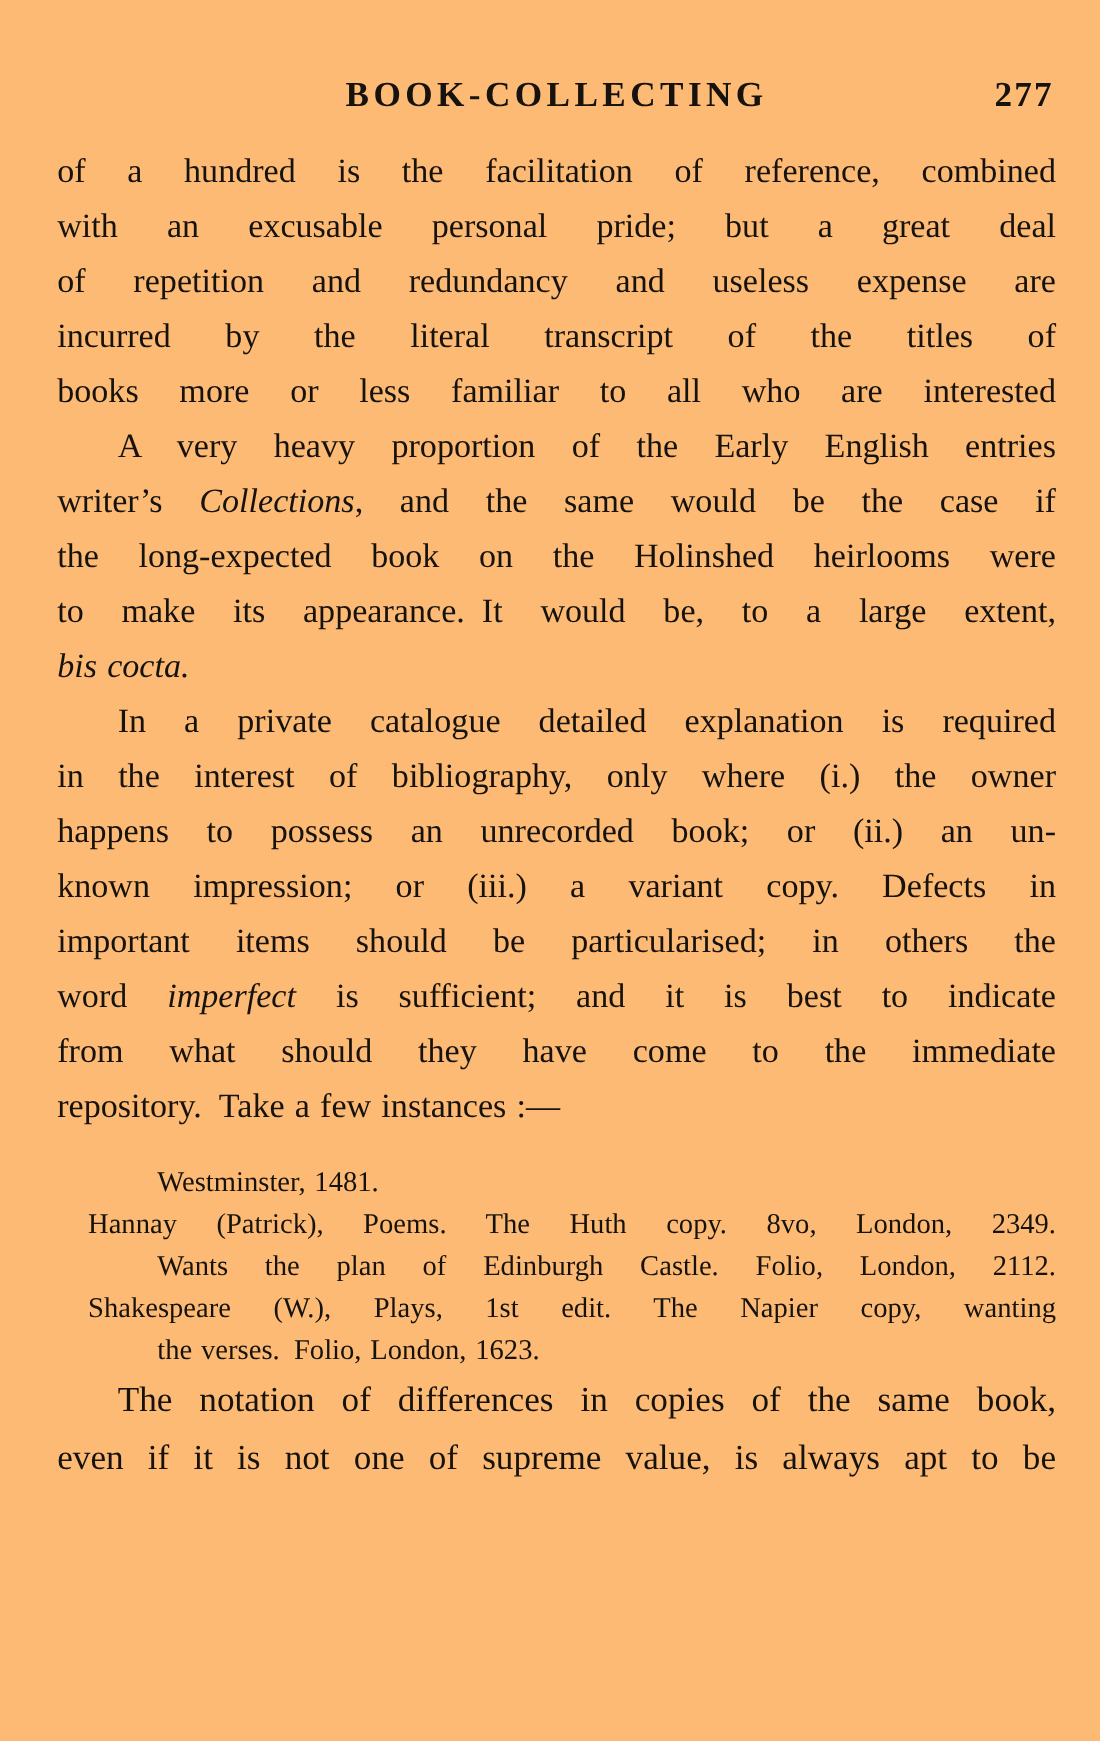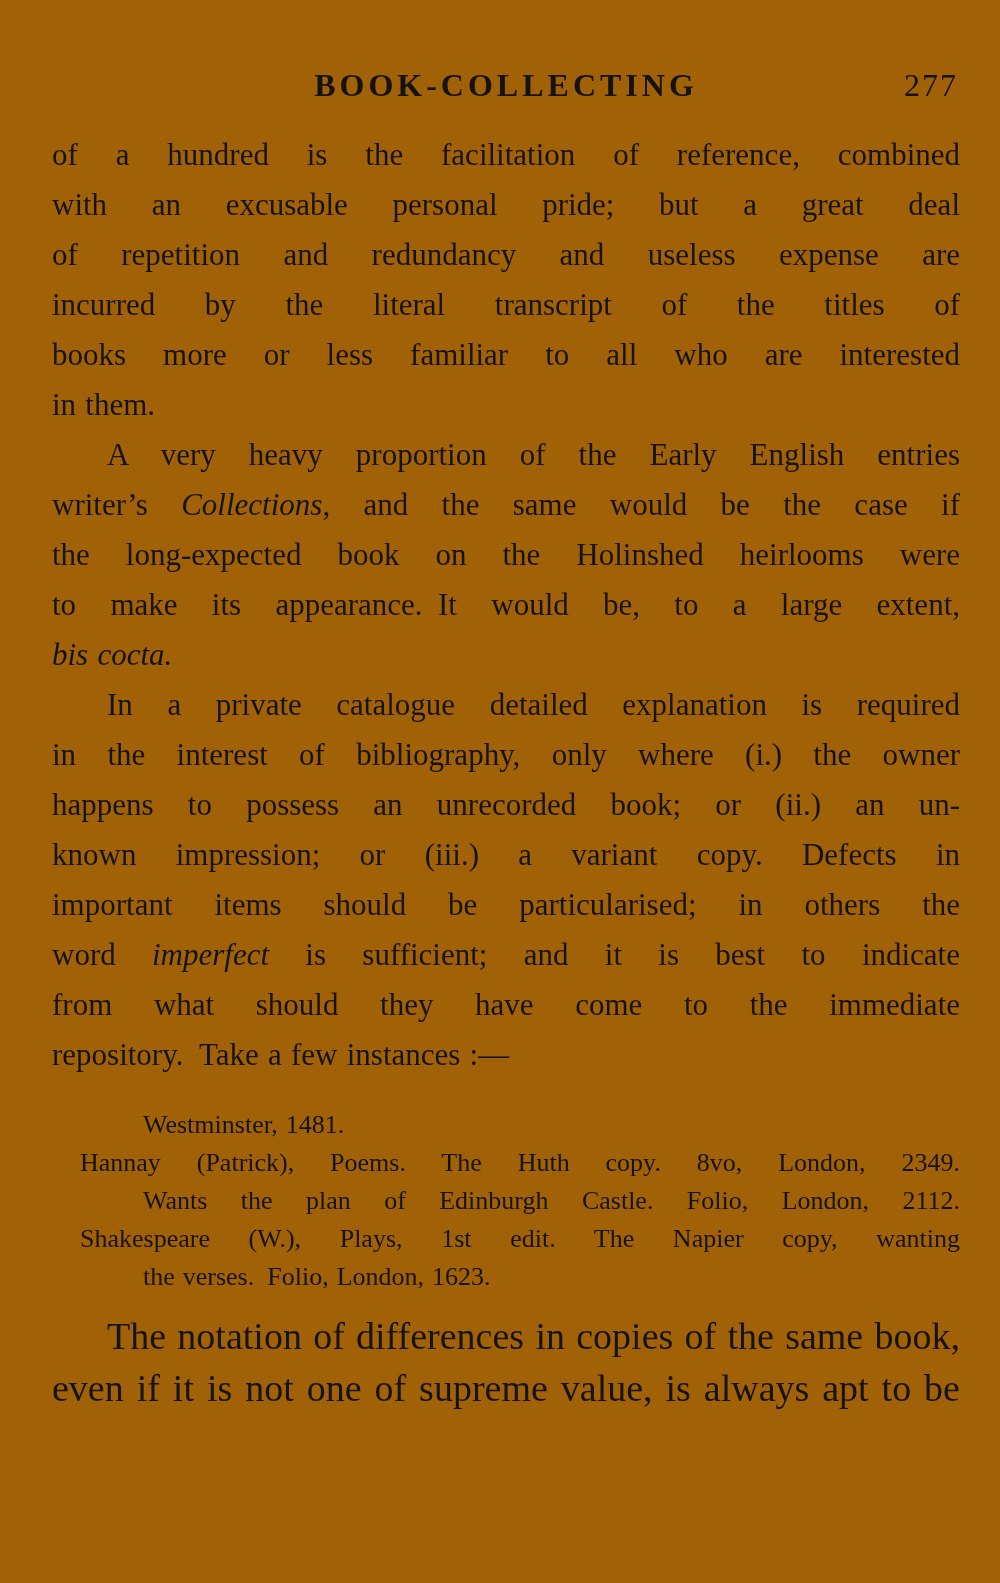--- a/index.html
+++ b/index.html
@@ -3,21 +3,21 @@
 <meta charset="utf-8">
 <style>
   html, body { margin: 0; padding: 0; }
   body { background: #ffffff; }
 
   .page {
     position: relative;
     width: 1000px;
     height: 1583px;
     box-sizing: border-box;
-    background: #a16207;
+    background: #fdba74;
     color: #16130f;
     font-family: "Liberation Serif", "DejaVu Serif", serif;
     padding: 62px 40px 0 52px;
     overflow: hidden;
     word-spacing: 1.5px;
   }
 
   
   .running-head {
     position: relative;
@@ -28,21 +28,21 @@
   .running-head .title {
     text-align: center;
     letter-spacing: 4px;
     font-weight: 600;
   }
   .running-head .pagenum {
     position: absolute;
     right: 2px;
     top: 0;
     letter-spacing: 2px;
-    font-weight: 400;
+    font-weight: 700;
   }
 
   
   .body-text {
     margin-top: 22px;
     font-size: 31px;
     line-height: 50px;
   }
   .ln { text-align: left; }
   .j  { text-align: justify; text-align-last: justify; text-justify: inter-word; }
@@ -52,43 +52,41 @@
   
   .book-list {
     margin-top: 26px;
     font-size: 26px;
     line-height: 38px;
     padding-left: 28px;
   }
   .cont { padding-left: 63px; }
 
   .body-text-2 {
-    margin-top: 14px;
-    font-size: 38px;
+    font-size: 32px;
     line-height: 52px;
   }
 </style>
 </head>
 <body>
 
 <div class="page">
 
   <div class="running-head">
     <div class="title">BOOK-COLLECTING</div>
     <div class="pagenum">277</div>
   </div>
 
   <div class="body-text">
 
     <div class="ln j">of a hundred is the facilitation of reference, combined</div>
     <div class="ln j">with an excusable personal pride; but a great deal</div>
     <div class="ln j">of repetition and redundancy and useless expense are</div>
     <div class="ln j">incurred by the literal transcript of the titles of</div>
     <div class="ln j">books more or less familiar to all who are interested</div>
-    <div class="ln">in them.</div>
 
     <div class="ln j indent">A very heavy proportion of the Early English entries</div>
     <div class="ln j"><span>writer’s </span><span class="it">Collections</span><span>, and the same would be the case if</span></div>
     <div class="ln j">the long-expected book on the Holinshed heirlooms were</div>
     <div class="ln j">to make its appearance. It would be, to a large extent,</div>
     <div class="ln it">bis cocta.</div>
 
     <div class="ln j indent">In a private catalogue detailed explanation is required</div>
     <div class="ln j">in the interest of bibliography, only where (i.) the owner</div>
     <div class="ln j">happens to possess an unrecorded book; or (ii.) an un-</div>

